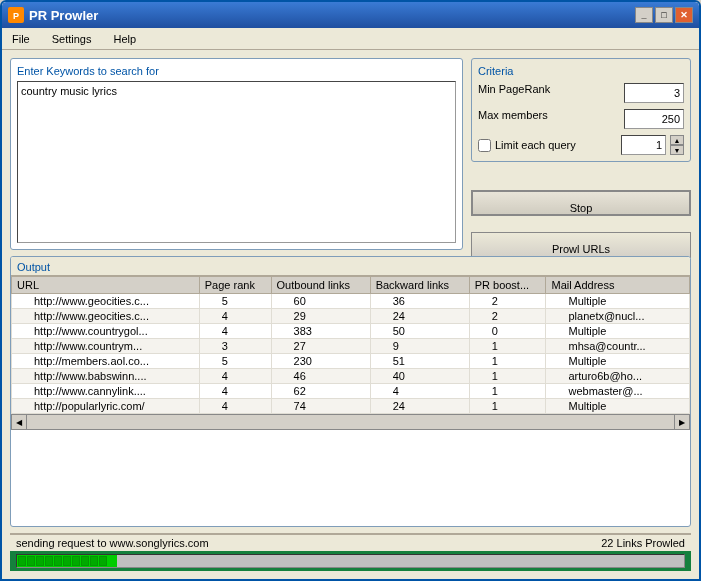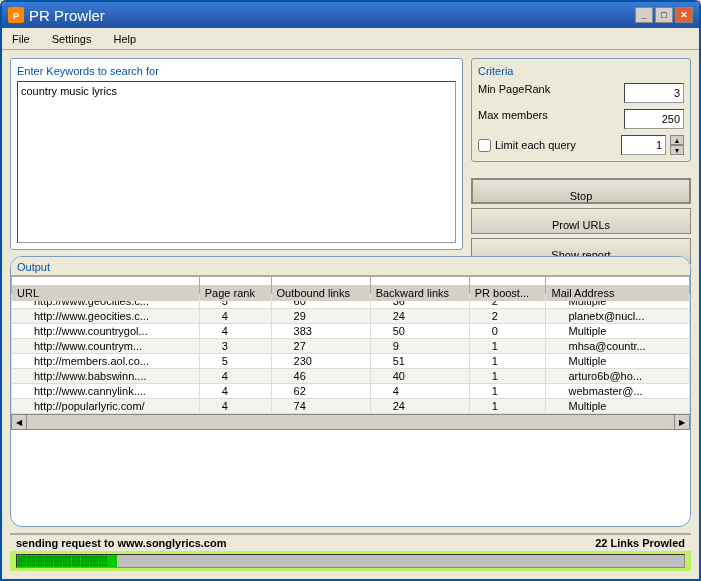--- a/index.html
+++ b/index.html
@@ -38,22 +38,22 @@
       height: 16px;
       background: #ff8800;
       border-radius: 2px;
       font-size: 9px;
       display: flex;
       align-items: center;
       justify-content: center;
       color: white;
     }
     .title-text {
-      font-size: 15px;
-      font-weight: normal;
+      font-size: 13px;
+      font-weight: bold;
     }
     .title-controls {
       display: flex;
       gap: 2px;
     }
     .title-btn {
       width: 18px;
       height: 16px;
       background: #d4d0c8;
       border: 1px solid #888;
@@ -191,20 +191,21 @@
       align-items: stretch;
     }
     .prowl-btn {
       height: 26px;
       background: linear-gradient(to bottom, #ece9d8, #d4d0c8);
       border: 1px solid #888;
       cursor: pointer;
       font-size: 11px;
       padding: 10px 8px;
       text-align: center;
+      margin-top: 12px;
     }
     .prowl-btn.stop-btn {
       background: linear-gradient(to bottom, #e8e4d8, #d0ccc0);
       border: 2px solid #888;
       font-weight: normal;
     }
     .prowling-area {
       display: flex;
       flex-direction: column;
       align-items: center;
@@ -217,21 +218,21 @@
     }
     .prowling-text {
       font-size: 11px;
       font-style: italic;
       color: #333;
       margin-top: 2px;
     }
     .output-panel {
       border: 1px solid #7f9db9;
       background: white;
-      border-radius: 12px;
+      border-radius: 3px;
       flex: 1;
       display: flex;
       flex-direction: column;
       overflow: hidden;
     }
     .output-title {
       color: #0054a6;
       font-size: 11px;
       padding: 4px 6px 2px;
       background: #ece9d8;
@@ -243,21 +244,21 @@
       font-size: 11px;
     }
     .results-table th {
       background: #d4d0c8;
       border: 1px solid #b0a898;
       padding: 2px 5px;
       text-align: left;
       font-weight: normal;
       white-space: nowrap;
       position: sticky;
-      top: 8px;
+      top: 0;
     }
     .results-table td {
       border: 1px solid #e0ddd4;
       padding: 1px 22px;
       white-space: nowrap;
       overflow: hidden;
     }
     .results-table tr:nth-child(even) td { background: #f5f3ee; }
     .table-scroll-wrapper {
       overflow: auto;
@@ -289,23 +290,22 @@
       align-items: center;
       padding: 1px;
     }
     .progress-segment {
       width: 8px;
       height: 10px;
       background: #00aa00;
       border: 1px solid #009900;
     }
     .bottom-area {
-      background: #bef264;
+      background: #15803d;
       border-top: 1px solid #b0a898;
-      font-weight: bold;
     }
     .horizontal-scrollbar {
       display: flex;
       align-items: center;
       height: 16px;
       background: #d4d0c8;
       border-top: 1px solid #888;
       border-bottom: 1px solid #888;
     }
     .h-scroll-btn {

